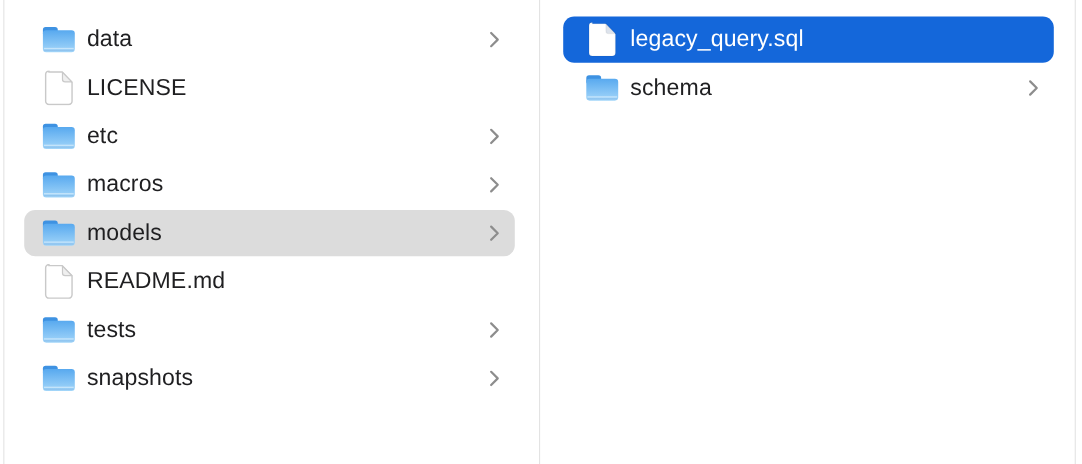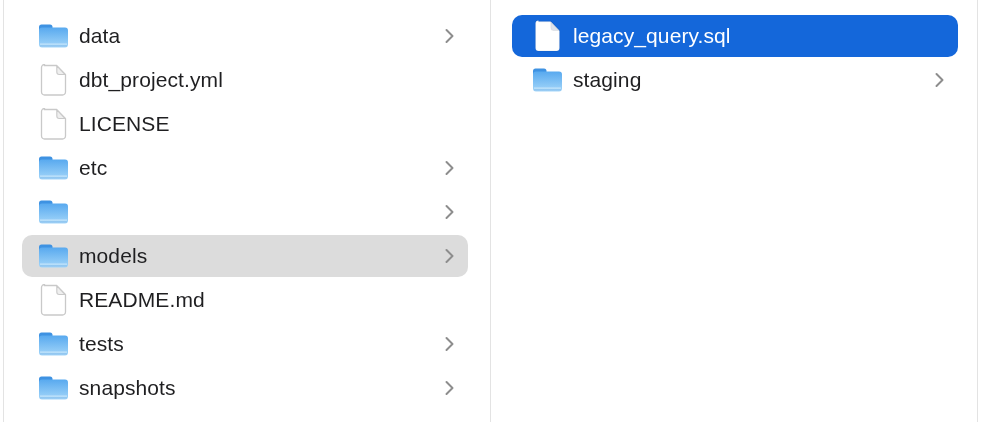--- a/index.html
+++ b/index.html
@@ -108,185 +108,176 @@
             </svg>
           </span>
   </div>
         <div class="row">
     <span class="icon-slot">
             <svg width="27" height="32" viewBox="0 0 27 32">
               <path class="page" d="M4.5 1.5 h12 L25.5 10.8 v17.2 a3 3 0 0 1 -3 3 h-18 a3 3 0 0 1 -3 -3 v-24.5 a3 3 0 0 1 3 -3 z"></path>
               <path class="fold" d="M16.8 1.8 L25.2 10.5 h-6 a2.4 2.4 0 0 1 -2.4 -2.4 z" stroke-linejoin="round"></path>
             </svg>
           </span>
-    <span class="label">dbt_project.yml</span>
-
+    <span class="label">LICENSE</span>
+
+  </div>
+        <div class="row">
+    <span class="icon-slot">
+            <svg width="31" height="26" viewBox="0 0 31 26">
+              <defs>
+                <linearGradient id="fgrad" x1="0" y1="0" x2="0" y2="1">
+                  <stop offset="0" stop-color="#58a9ef"></stop>
+                  <stop offset="1" stop-color="#a3d6f9"></stop>
+                </linearGradient>
+              </defs>
+              <rect x="1" y="1.5" width="13.5" height="8" rx="2.5" fill="#3e92e2"></rect>
+              <rect x="1" y="4.5" width="29" height="20" rx="3" fill="url(#fgrad)"></rect>
+              <rect x="2" y="20.5" width="27" height="1.2" fill="rgba(255,255,255,0.45)"></rect>
+              <rect x="2" y="22.3" width="27" height="1.2" fill="rgba(120,170,220,0.35)"></rect>
+            </svg>
+          </span>
+    <span class="label">etc</span>
+    <span class="chevron">
+            <svg width="11" height="18" viewBox="0 0 11 18">
+              <path d="M2.5 3 L8.5 9 L2.5 15" fill="none" stroke="#8d8d8d" stroke-width="2" stroke-linecap="round" stroke-linejoin="round"></path>
+            </svg>
+          </span>
+  </div>
+        <div class="row">
+    <span class="icon-slot">
+            <svg width="31" height="26" viewBox="0 0 31 26">
+              <defs>
+                <linearGradient id="fgrad" x1="0" y1="0" x2="0" y2="1">
+                  <stop offset="0" stop-color="#58a9ef"></stop>
+                  <stop offset="1" stop-color="#a3d6f9"></stop>
+                </linearGradient>
+              </defs>
+              <rect x="1" y="1.5" width="13.5" height="8" rx="2.5" fill="#3e92e2"></rect>
+              <rect x="1" y="4.5" width="29" height="20" rx="3" fill="url(#fgrad)"></rect>
+              <rect x="2" y="20.5" width="27" height="1.2" fill="rgba(255,255,255,0.45)"></rect>
+              <rect x="2" y="22.3" width="27" height="1.2" fill="rgba(120,170,220,0.35)"></rect>
+            </svg>
+          </span>
+    <span class="label">macros</span>
+    <span class="chevron">
+            <svg width="11" height="18" viewBox="0 0 11 18">
+              <path d="M2.5 3 L8.5 9 L2.5 15" fill="none" stroke="#8d8d8d" stroke-width="2" stroke-linecap="round" stroke-linejoin="round"></path>
+            </svg>
+          </span>
+  </div>
+        <div class="row sel-gray">
+    <span class="icon-slot">
+            <svg width="31" height="26" viewBox="0 0 31 26">
+              <defs>
+                <linearGradient id="fgrad" x1="0" y1="0" x2="0" y2="1">
+                  <stop offset="0" stop-color="#58a9ef"></stop>
+                  <stop offset="1" stop-color="#a3d6f9"></stop>
+                </linearGradient>
+              </defs>
+              <rect x="1" y="1.5" width="13.5" height="8" rx="2.5" fill="#3e92e2"></rect>
+              <rect x="1" y="4.5" width="29" height="20" rx="3" fill="url(#fgrad)"></rect>
+              <rect x="2" y="20.5" width="27" height="1.2" fill="rgba(255,255,255,0.45)"></rect>
+              <rect x="2" y="22.3" width="27" height="1.2" fill="rgba(120,170,220,0.35)"></rect>
+            </svg>
+          </span>
+    <span class="label">models</span>
+    <span class="chevron">
+            <svg width="11" height="18" viewBox="0 0 11 18">
+              <path d="M2.5 3 L8.5 9 L2.5 15" fill="none" stroke="#8d8d8d" stroke-width="2" stroke-linecap="round" stroke-linejoin="round"></path>
+            </svg>
+          </span>
   </div>
         <div class="row">
     <span class="icon-slot">
             <svg width="27" height="32" viewBox="0 0 27 32">
               <path class="page" d="M4.5 1.5 h12 L25.5 10.8 v17.2 a3 3 0 0 1 -3 3 h-18 a3 3 0 0 1 -3 -3 v-24.5 a3 3 0 0 1 3 -3 z"></path>
               <path class="fold" d="M16.8 1.8 L25.2 10.5 h-6 a2.4 2.4 0 0 1 -2.4 -2.4 z" stroke-linejoin="round"></path>
             </svg>
           </span>
-    <span class="label">LICENSE</span>
-
-  </div>
-        <div class="row">
-    <span class="icon-slot">
-            <svg width="31" height="26" viewBox="0 0 31 26">
-              <defs>
-                <linearGradient id="fgrad" x1="0" y1="0" x2="0" y2="1">
-                  <stop offset="0" stop-color="#58a9ef"></stop>
-                  <stop offset="1" stop-color="#a3d6f9"></stop>
-                </linearGradient>
-              </defs>
-              <rect x="1" y="1.5" width="13.5" height="8" rx="2.5" fill="#3e92e2"></rect>
-              <rect x="1" y="4.5" width="29" height="20" rx="3" fill="url(#fgrad)"></rect>
-              <rect x="2" y="20.5" width="27" height="1.2" fill="rgba(255,255,255,0.45)"></rect>
-              <rect x="2" y="22.3" width="27" height="1.2" fill="rgba(120,170,220,0.35)"></rect>
-            </svg>
-          </span>
-    <span class="label">etc</span>
-    <span class="chevron">
-            <svg width="11" height="18" viewBox="0 0 11 18">
-              <path d="M2.5 3 L8.5 9 L2.5 15" fill="none" stroke="#8d8d8d" stroke-width="2" stroke-linecap="round" stroke-linejoin="round"></path>
-            </svg>
-          </span>
-  </div>
-        <div class="row">
-    <span class="icon-slot">
-            <svg width="31" height="26" viewBox="0 0 31 26">
-              <defs>
-                <linearGradient id="fgrad" x1="0" y1="0" x2="0" y2="1">
-                  <stop offset="0" stop-color="#58a9ef"></stop>
-                  <stop offset="1" stop-color="#a3d6f9"></stop>
-                </linearGradient>
-              </defs>
-              <rect x="1" y="1.5" width="13.5" height="8" rx="2.5" fill="#3e92e2"></rect>
-              <rect x="1" y="4.5" width="29" height="20" rx="3" fill="url(#fgrad)"></rect>
-              <rect x="2" y="20.5" width="27" height="1.2" fill="rgba(255,255,255,0.45)"></rect>
-              <rect x="2" y="22.3" width="27" height="1.2" fill="rgba(120,170,220,0.35)"></rect>
-            </svg>
-          </span>
-    <span class="chevron">
-            <svg width="11" height="18" viewBox="0 0 11 18">
-              <path d="M2.5 3 L8.5 9 L2.5 15" fill="none" stroke="#8d8d8d" stroke-width="2" stroke-linecap="round" stroke-linejoin="round"></path>
-            </svg>
-          </span>
-  </div>
-        <div class="row sel-gray">
-    <span class="icon-slot">
-            <svg width="31" height="26" viewBox="0 0 31 26">
-              <defs>
-                <linearGradient id="fgrad" x1="0" y1="0" x2="0" y2="1">
-                  <stop offset="0" stop-color="#58a9ef"></stop>
-                  <stop offset="1" stop-color="#a3d6f9"></stop>
-                </linearGradient>
-              </defs>
-              <rect x="1" y="1.5" width="13.5" height="8" rx="2.5" fill="#3e92e2"></rect>
-              <rect x="1" y="4.5" width="29" height="20" rx="3" fill="url(#fgrad)"></rect>
-              <rect x="2" y="20.5" width="27" height="1.2" fill="rgba(255,255,255,0.45)"></rect>
-              <rect x="2" y="22.3" width="27" height="1.2" fill="rgba(120,170,220,0.35)"></rect>
-            </svg>
-          </span>
-    <span class="label">models</span>
-    <span class="chevron">
-            <svg width="11" height="18" viewBox="0 0 11 18">
-              <path d="M2.5 3 L8.5 9 L2.5 15" fill="none" stroke="#8d8d8d" stroke-width="2" stroke-linecap="round" stroke-linejoin="round"></path>
-            </svg>
-          </span>
-  </div>
-        <div class="row">
+    <span class="label">README.md</span>
+
+  </div>
+        <div class="row">
+    <span class="icon-slot">
+            <svg width="31" height="26" viewBox="0 0 31 26">
+              <defs>
+                <linearGradient id="fgrad" x1="0" y1="0" x2="0" y2="1">
+                  <stop offset="0" stop-color="#58a9ef"></stop>
+                  <stop offset="1" stop-color="#a3d6f9"></stop>
+                </linearGradient>
+              </defs>
+              <rect x="1" y="1.5" width="13.5" height="8" rx="2.5" fill="#3e92e2"></rect>
+              <rect x="1" y="4.5" width="29" height="20" rx="3" fill="url(#fgrad)"></rect>
+              <rect x="2" y="20.5" width="27" height="1.2" fill="rgba(255,255,255,0.45)"></rect>
+              <rect x="2" y="22.3" width="27" height="1.2" fill="rgba(120,170,220,0.35)"></rect>
+            </svg>
+          </span>
+    <span class="label">tests</span>
+    <span class="chevron">
+            <svg width="11" height="18" viewBox="0 0 11 18">
+              <path d="M2.5 3 L8.5 9 L2.5 15" fill="none" stroke="#8d8d8d" stroke-width="2" stroke-linecap="round" stroke-linejoin="round"></path>
+            </svg>
+          </span>
+  </div>
+        <div class="row">
+    <span class="icon-slot">
+            <svg width="31" height="26" viewBox="0 0 31 26">
+              <defs>
+                <linearGradient id="fgrad" x1="0" y1="0" x2="0" y2="1">
+                  <stop offset="0" stop-color="#58a9ef"></stop>
+                  <stop offset="1" stop-color="#a3d6f9"></stop>
+                </linearGradient>
+              </defs>
+              <rect x="1" y="1.5" width="13.5" height="8" rx="2.5" fill="#3e92e2"></rect>
+              <rect x="1" y="4.5" width="29" height="20" rx="3" fill="url(#fgrad)"></rect>
+              <rect x="2" y="20.5" width="27" height="1.2" fill="rgba(255,255,255,0.45)"></rect>
+              <rect x="2" y="22.3" width="27" height="1.2" fill="rgba(120,170,220,0.35)"></rect>
+            </svg>
+          </span>
+    <span class="label">snapshots</span>
+    <span class="chevron">
+            <svg width="11" height="18" viewBox="0 0 11 18">
+              <path d="M2.5 3 L8.5 9 L2.5 15" fill="none" stroke="#8d8d8d" stroke-width="2" stroke-linecap="round" stroke-linejoin="round"></path>
+            </svg>
+          </span>
+  </div>
+      </div>
+  </div>
+
+  <div class="col col-right">
+    <div class="rows">
+        <div class="row sel-accent">
     <span class="icon-slot">
             <svg width="27" height="32" viewBox="0 0 27 32">
               <path class="page" d="M4.5 1.5 h12 L25.5 10.8 v17.2 a3 3 0 0 1 -3 3 h-18 a3 3 0 0 1 -3 -3 v-24.5 a3 3 0 0 1 3 -3 z"></path>
               <path class="fold" d="M16.8 1.8 L25.2 10.5 h-6 a2.4 2.4 0 0 1 -2.4 -2.4 z" stroke-linejoin="round"></path>
             </svg>
           </span>
-    <span class="label">README.md</span>
-
-  </div>
-        <div class="row">
-    <span class="icon-slot">
-            <svg width="31" height="26" viewBox="0 0 31 26">
-              <defs>
-                <linearGradient id="fgrad" x1="0" y1="0" x2="0" y2="1">
-                  <stop offset="0" stop-color="#58a9ef"></stop>
-                  <stop offset="1" stop-color="#a3d6f9"></stop>
-                </linearGradient>
-              </defs>
-              <rect x="1" y="1.5" width="13.5" height="8" rx="2.5" fill="#3e92e2"></rect>
-              <rect x="1" y="4.5" width="29" height="20" rx="3" fill="url(#fgrad)"></rect>
-              <rect x="2" y="20.5" width="27" height="1.2" fill="rgba(255,255,255,0.45)"></rect>
-              <rect x="2" y="22.3" width="27" height="1.2" fill="rgba(120,170,220,0.35)"></rect>
-            </svg>
-          </span>
-    <span class="label">tests</span>
-    <span class="chevron">
-            <svg width="11" height="18" viewBox="0 0 11 18">
-              <path d="M2.5 3 L8.5 9 L2.5 15" fill="none" stroke="#8d8d8d" stroke-width="2" stroke-linecap="round" stroke-linejoin="round"></path>
-            </svg>
-          </span>
-  </div>
-        <div class="row">
-    <span class="icon-slot">
-            <svg width="31" height="26" viewBox="0 0 31 26">
-              <defs>
-                <linearGradient id="fgrad" x1="0" y1="0" x2="0" y2="1">
-                  <stop offset="0" stop-color="#58a9ef"></stop>
-                  <stop offset="1" stop-color="#a3d6f9"></stop>
-                </linearGradient>
-              </defs>
-              <rect x="1" y="1.5" width="13.5" height="8" rx="2.5" fill="#3e92e2"></rect>
-              <rect x="1" y="4.5" width="29" height="20" rx="3" fill="url(#fgrad)"></rect>
-              <rect x="2" y="20.5" width="27" height="1.2" fill="rgba(255,255,255,0.45)"></rect>
-              <rect x="2" y="22.3" width="27" height="1.2" fill="rgba(120,170,220,0.35)"></rect>
-            </svg>
-          </span>
-    <span class="label">snapshots</span>
+    <span class="label">legacy_query.sql</span>
+
+  </div>
+        <div class="row">
+    <span class="icon-slot">
+            <svg width="31" height="26" viewBox="0 0 31 26">
+              <defs>
+                <linearGradient id="fgrad" x1="0" y1="0" x2="0" y2="1">
+                  <stop offset="0" stop-color="#58a9ef"></stop>
+                  <stop offset="1" stop-color="#a3d6f9"></stop>
+                </linearGradient>
+              </defs>
+              <rect x="1" y="1.5" width="13.5" height="8" rx="2.5" fill="#3e92e2"></rect>
+              <rect x="1" y="4.5" width="29" height="20" rx="3" fill="url(#fgrad)"></rect>
+              <rect x="2" y="20.5" width="27" height="1.2" fill="rgba(255,255,255,0.45)"></rect>
+              <rect x="2" y="22.3" width="27" height="1.2" fill="rgba(120,170,220,0.35)"></rect>
+            </svg>
+          </span>
+    <span class="label">schema</span>
     <span class="chevron">
             <svg width="11" height="18" viewBox="0 0 11 18">
               <path d="M2.5 3 L8.5 9 L2.5 15" fill="none" stroke="#8d8d8d" stroke-width="2" stroke-linecap="round" stroke-linejoin="round"></path>
             </svg>
           </span>
   </div>
       </div>
   </div>
 
-  <div class="col col-right">
-    <div class="rows">
-        <div class="row sel-accent">
-    <span class="icon-slot">
-            <svg width="27" height="32" viewBox="0 0 27 32">
-              <path class="page" d="M4.5 1.5 h12 L25.5 10.8 v17.2 a3 3 0 0 1 -3 3 h-18 a3 3 0 0 1 -3 -3 v-24.5 a3 3 0 0 1 3 -3 z"></path>
-              <path class="fold" d="M16.8 1.8 L25.2 10.5 h-6 a2.4 2.4 0 0 1 -2.4 -2.4 z" stroke-linejoin="round"></path>
-            </svg>
-          </span>
-    <span class="label">legacy_query.sql</span>
-
-  </div>
-        <div class="row">
-    <span class="icon-slot">
-            <svg width="31" height="26" viewBox="0 0 31 26">
-              <defs>
-                <linearGradient id="fgrad" x1="0" y1="0" x2="0" y2="1">
-                  <stop offset="0" stop-color="#58a9ef"></stop>
-                  <stop offset="1" stop-color="#a3d6f9"></stop>
-                </linearGradient>
-              </defs>
-              <rect x="1" y="1.5" width="13.5" height="8" rx="2.5" fill="#3e92e2"></rect>
-              <rect x="1" y="4.5" width="29" height="20" rx="3" fill="url(#fgrad)"></rect>
-              <rect x="2" y="20.5" width="27" height="1.2" fill="rgba(255,255,255,0.45)"></rect>
-              <rect x="2" y="22.3" width="27" height="1.2" fill="rgba(120,170,220,0.35)"></rect>
-            </svg>
-          </span>
-    <span class="label">staging</span>
-    <span class="chevron">
-            <svg width="11" height="18" viewBox="0 0 11 18">
-              <path d="M2.5 3 L8.5 9 L2.5 15" fill="none" stroke="#8d8d8d" stroke-width="2" stroke-linecap="round" stroke-linejoin="round"></path>
-            </svg>
-          </span>
-  </div>
-      </div>
-  </div>
-
 </div>
 
 </body></html>

